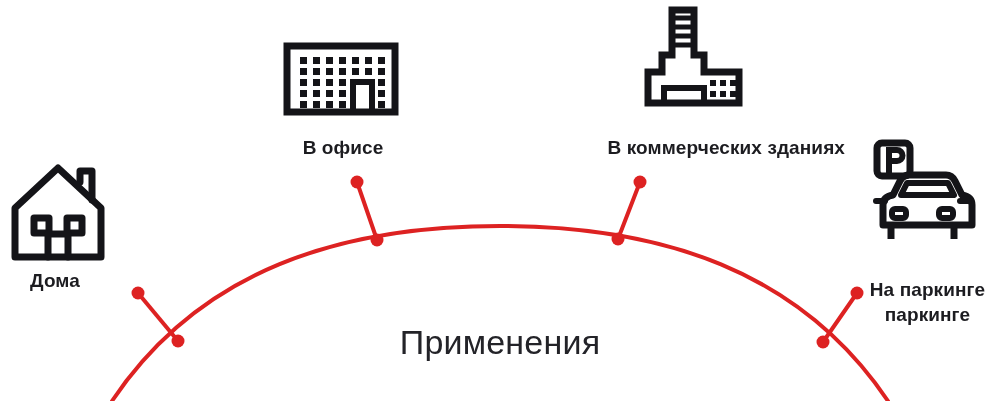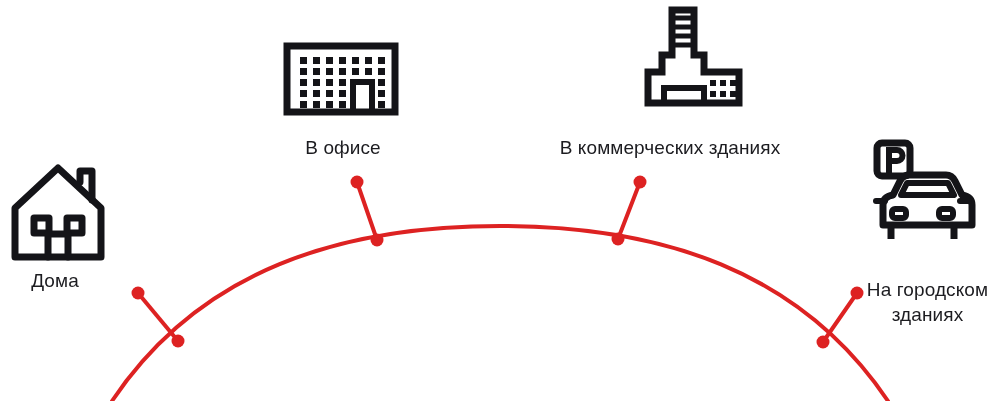--- a/index.html
+++ b/index.html
@@ -29,41 +29,41 @@
   .node {
     position: absolute;
   }
   .node-icon {
     position: absolute;
     display: block;
   }
   .node-label {
     position: absolute;
     color: #1c1c20;
-    font-weight: normal;
+    font-weight: bold;
     font-size: 19px;
     line-height: 25px;
     letter-spacing: 0.1px;
     white-space: pre;
     text-align: center;
   }
   .node-label.multiline {
     white-space: normal;
     text-align: center;
   }
 
   
   #node-home .node-icon   { left: 8px;   top: 160px; }
   #node-home .node-label  { left: 0px;   top: 268px; width: 110px; }
 
   #node-office .node-icon  { left: 283px; top: 42px; }
   #node-office .node-label { left: 258px; top: 135px; width: 170px; }
 
   #node-commercial .node-icon  { left: 626px; top: 5px; }
-  #node-commercial .node-label { left: 495px; top: 135px; width: 350px; }
+  #node-commercial .node-label { left: 495px; top: 135px; width: 350px; text-align: right; }
 
   #node-parking .node-icon  { left: 872px; top: 139px; }
   #node-parking .node-label { left: 855px; top: 277px; width: 145px; }
 
   
   #center-title {
     position: absolute;
     left: 300px;
     top: 323px;
     width: 400px;
@@ -218,17 +218,18 @@
       <g fill="none" stroke="#141418" stroke-width="6">
         <rect x="20" y="70" width="14" height="9" rx="3" ry="3"></rect>
         <rect x="67" y="70" width="14" height="9" rx="3" ry="3"></rect>
       </g>
 
       <g stroke="#141418" stroke-width="7" stroke-linecap="butt">
         <line x1="19" y1="88" x2="19" y2="100"></line>
         <line x1="82" y1="88" x2="82" y2="100"></line>
       </g>
     </svg>
-    <div class="node-label multiline">На городском зданиях</div>
-  </div>
-
+    <div class="node-label multiline">На паркинге паркинге</div>
+  </div>
+
+  <div id="center-title">Применения</div>
 
 </div>
 
 </body></html>

